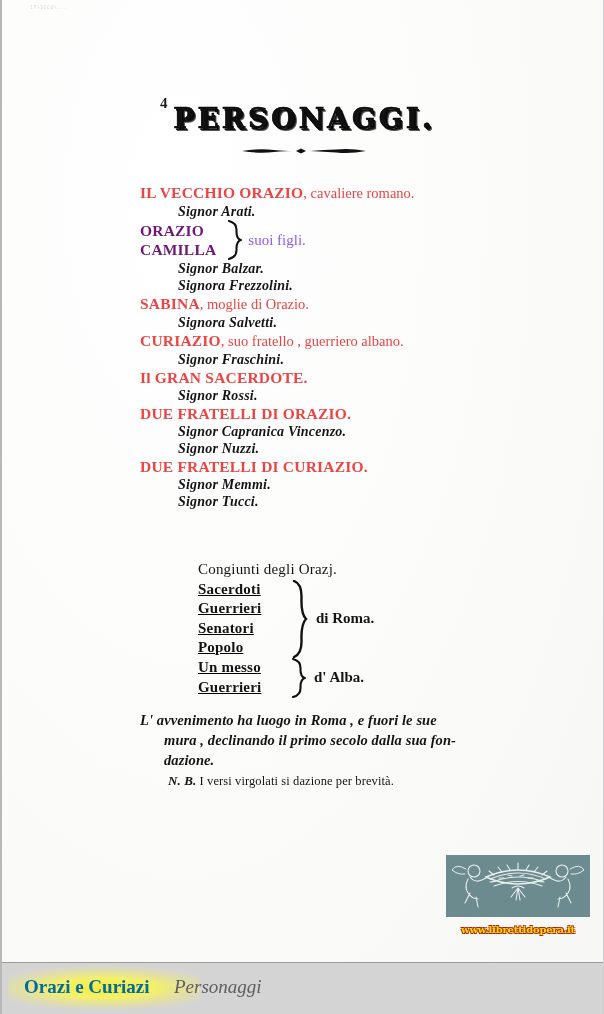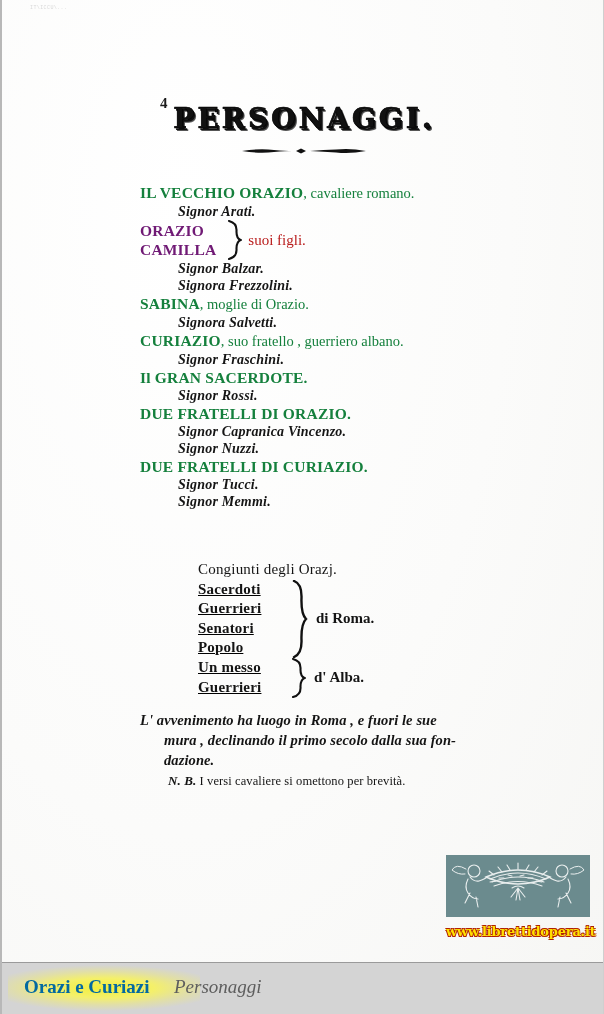--- a/index.html
+++ b/index.html
@@ -93,21 +93,21 @@
   .cast {
     position: absolute;
     left: 138px;
     top: 183px;
     width: 420px;
   }
 
   .char-line {
     font-size: 15.5px;
     font-weight: bold;
-    color: #15803d;
+    color: #ef4444;
     line-height: 19px;
     white-space: nowrap;
     letter-spacing: 0.2px;
   }
   .char-line .role {
     font-weight: normal;
     font-size: 14.5px;
     letter-spacing: 0;
   }
 
@@ -138,21 +138,21 @@
     line-height: 19px;
     letter-spacing: 0.2px;
   }
   .brace-svg {
     margin: 0 6px 0 10px;
     flex: none;
   }
   .brace-label {
     font-size: 15px;
     font-weight: normal;
-    color: #b91c1c;
+    color: #8b5cf6;
   }
 
   
   .chorus {
     position: absolute;
     left: 196px;
     top: 560px;
     width: 360px;
   }
   .chorus-line {
@@ -228,21 +228,21 @@
     width: 144px;
     height: 62px;
     background: #6b8b8e;
     position: relative;
     overflow: hidden;
   }
   .logo-url {
     margin-top: 7px;
     text-align: center;
     font-family: "DejaVu Serif", serif;
-    font-size: 13px;
+    font-size: 10px;
     font-weight: bold;
     letter-spacing: -0.2px;
     color: #ffe000;
     text-shadow:
       -0.7px -0.7px 0 #b02000,
        0.7px -0.7px 0 #b02000,
       -0.7px  0.7px 0 #b02000,
        0.7px  0.7px 0 #b02000;
   }
 
@@ -344,22 +344,22 @@
 
     <div class="char-line">
       <span>DUE FRATELLI DI ORAZIO.</span>
     </div>
     <div class="perf-line">Signor Capranica Vincenzo.</div>
     <div class="perf-line">Signor Nuzzi.</div>
 
     <div class="char-line">
       <span>DUE FRATELLI DI CURIAZIO.</span>
     </div>
+    <div class="perf-line">Signor Memmi.</div>
     <div class="perf-line">Signor Tucci.</div>
-    <div class="perf-line">Signor Memmi.</div>
 
   </div>
 
   <div class="chorus">
     <div class="chorus-line">
       <span>Congiunti degli Orazj.</span>
     </div>
 
     <div class="chorus-group">
       <span class="col">
@@ -387,21 +387,21 @@
   </div>
 
   <div class="note">
     <div class="l1">L' avvenimento ha luogo in Roma , e fuori le sue</div>
     <div class="l2">mura , declinando il primo secolo dalla sua fon-</div>
     <div class="l3">dazione.</div>
   </div>
 
   <div class="nb">
     <b>N. B.</b>
-    <span>I versi cavaliere si omettono per brevità.</span>
+    <span>I versi virgolati si dazione per brevità.</span>
   </div>
 
   <div class="logo">
     <div class="logo-box">
       <svg width="144" height="62" viewBox="0 0 144 62">
         <g fill="none" stroke="#e9eeee" stroke-width="1.1" stroke-linecap="round">
 
           <path d="M40 22 Q 72 8 104 22 Q 72 36 40 22 Z" stroke-width="1.4"></path>
           <path d="M44 24 Q 72 12 100 24"></path>
           <path d="M46 27 Q 72 17 98 27"></path>

